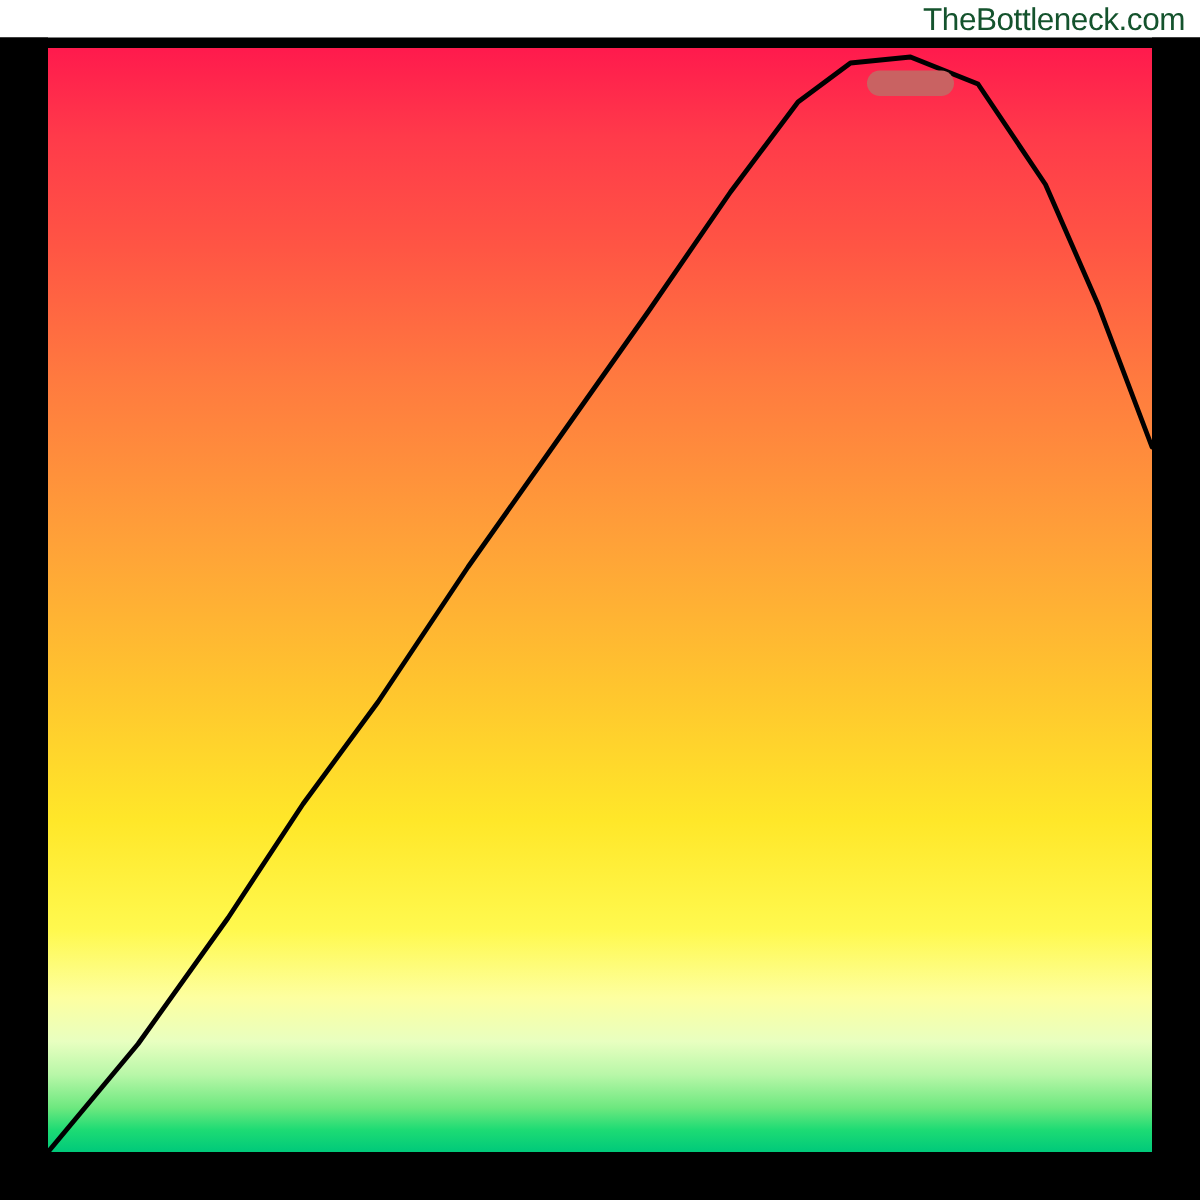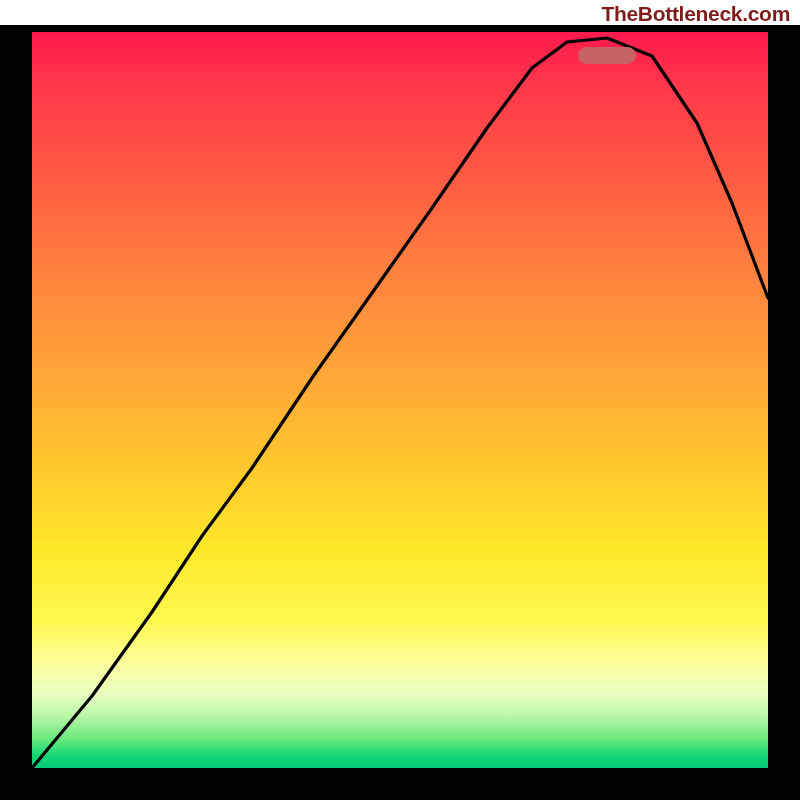--- a/index.html
+++ b/index.html
@@ -17,22 +17,22 @@
     width: 800px;
     height: 800px;
     box-sizing: border-box;
   }
   .watermark {
     position: absolute;
     top: 2px;
     right: 10px;
     font-family: Arial, Helvetica, sans-serif;
     font-size: 21px;
-    font-weight: 700;
-    color: #7f1d1d;
+    font-weight: 400;
+    color: #14532d;
     letter-spacing: -0.3px;
   }
   
   .black-left {
     position: absolute;
     top: 25px;
     left: 0;
     width: 32px;
     height: 775px;
     background: #000000;

